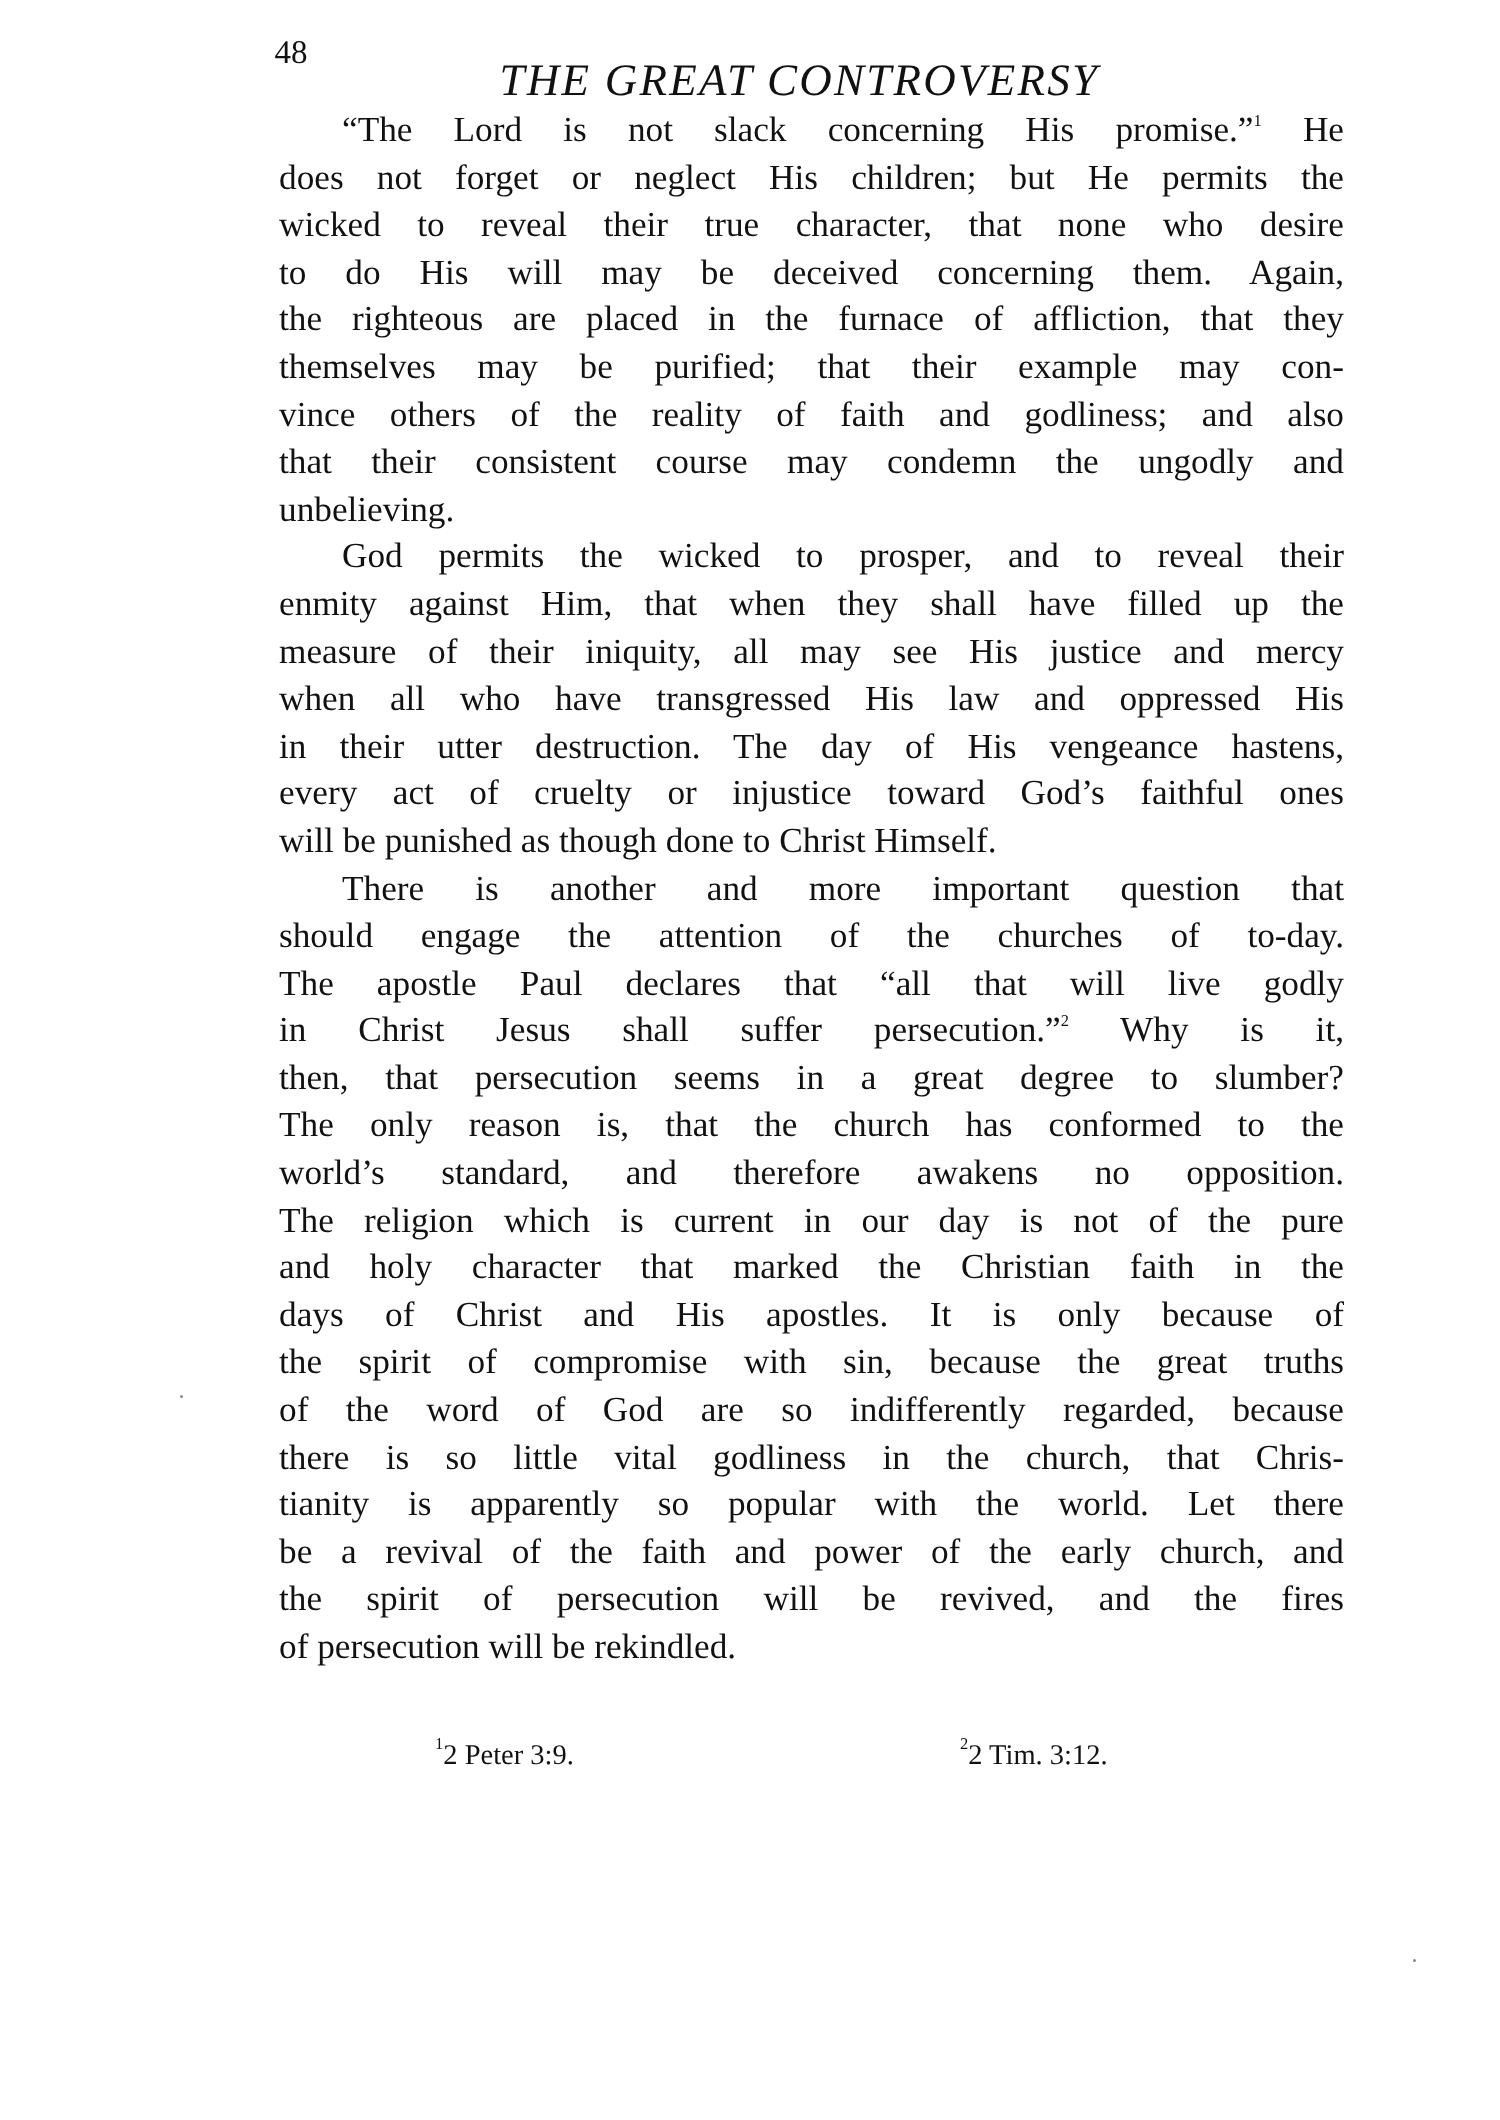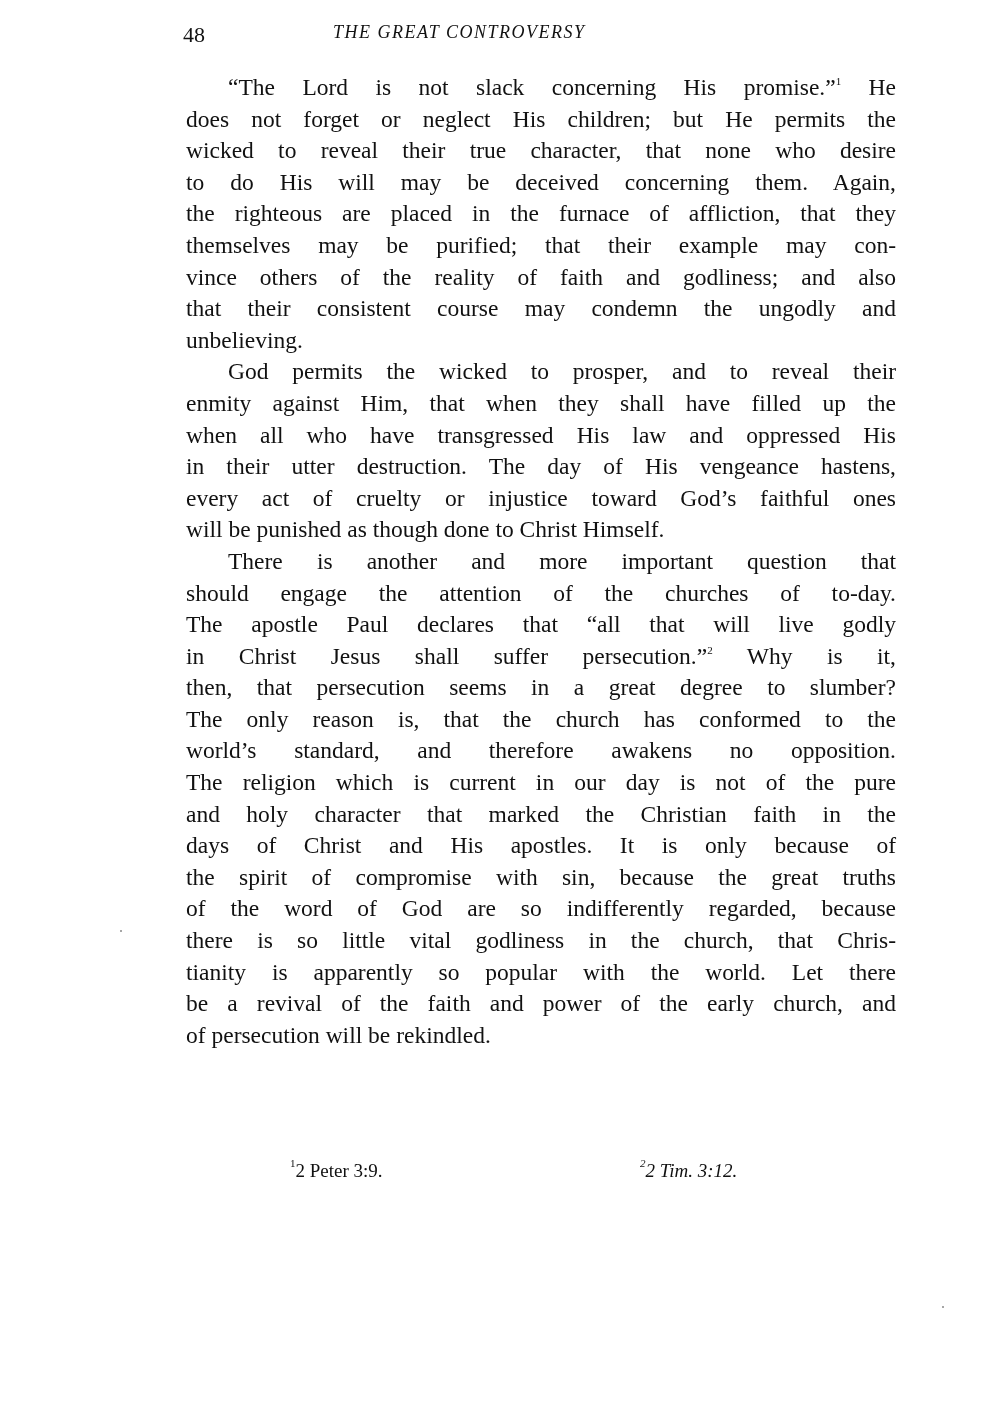--- a/index.html
+++ b/index.html
@@ -1,33 +1,33 @@
 <!DOCTYPE html>
 <html><head>
   <meta charset="utf-8">
   <style>
     html, body { margin: 0; padding: 0; background: #ffffff; }
     body { width: 1000px; height: 1413px; position: relative; overflow: hidden;
            font-family: "Liberation Serif", "DejaVu Serif", serif; color: #111; }
     .page { position: absolute; left: 0; top: 0; width: 1000px; height: 1413px; }
     .running-head { position: absolute; top: 22px; left: 183px; width: 720px; height: 30px; }
     .page-number { position: absolute; left: 0; top: 0; font-size: 22px; }
-    .running-title { position: absolute; left: 150px; top: 0; font-size: 18px; font-style: italic; letter-spacing: 1.5px; }
+    .running-title { position: absolute; left: 150px; top: 15px; font-size: 30px; font-style: italic; letter-spacing: 1.5px; }
     .body-text { position: absolute; left: 186px; top: 72px; width: 710px; }
     .line { display: block; height: 31.6px; line-height: 31.6px; font-size: 23.5px;
             text-align: justify; text-align-last: justify; white-space: nowrap; overflow: visible; }
     .line.last { text-align-last: left; }
     .line.indent { padding-left: 42px; }
     .line .wrap { display: block; white-space: normal; text-align: justify; text-align-last: justify; }
     .line.last .wrap { text-align-last: left; }
     sup { font-size: 11px; vertical-align: 10px; line-height: 0; }
     .footnotes { position: absolute; top: 1160px; left: 290px; width: 520px; height: 30px; font-size: 19px; }
     .fn { position: absolute; top: 0; }
     .fn1 { left: 0; }
-    .fn2 { left: 350px; font-style: italic; }
+    .fn2 { left: 350px; }
     .speck { position: absolute; width: 2px; height: 2px; background: #888; border-radius: 1px; }
   </style>
 </head>
 <body>
 
 <div class="page">
   <div class="running-head">
     <span class="page-number">48</span>
     <span class="running-title">THE GREAT CONTROVERSY</span>
   </div>
@@ -61,20 +61,23 @@
         <span class="line last">
           <span class="wrap"><span>unbelieving.</span></span>
         </span>
       </div>
       <div>
         <span class="line indent">
           <span class="wrap"><span>God permits the wicked to prosper, and to reveal their</span></span>
         </span>
         <span class="line">
           <span class="wrap"><span>enmity against Him, that when they shall have filled up the</span></span>
+        </span>
+        <span class="line">
+          <span class="wrap"><span>measure of their iniquity, all may see His justice and mercy</span></span>
         </span>
         <span class="line">
           <span class="wrap"><span>when all who have transgressed His law and oppressed His</span></span>
         </span>
         <span class="line">
           <span class="wrap"><span>in their utter destruction.  The day of His vengeance hastens,</span></span>
         </span>
         <span class="line">
           <span class="wrap"><span>every act of cruelty or injustice toward God’s faithful ones</span></span>
         </span>
@@ -121,20 +124,23 @@
         </span>
         <span class="line">
           <span class="wrap"><span>there is so little vital godliness in the church, that Chris-</span></span>
         </span>
         <span class="line">
           <span class="wrap"><span>tianity is apparently so popular with the world.  Let there</span></span>
         </span>
         <span class="line">
           <span class="wrap"><span>be a revival of the faith and power of the early church, and</span></span>
         </span>
+        <span class="line">
+          <span class="wrap"><span>the spirit of persecution will be revived, and the fires</span></span>
+        </span>
         <span class="line last">
           <span class="wrap"><span>of persecution will be rekindled.</span></span>
         </span>
       </div>
     </div>
 
   <div class="footnotes">
     <span class="fn fn1"><sup>1</sup><span>2 Peter 3:9.</span></span>
     <span class="fn fn2"><sup>2</sup><span>2 Tim. 3:12.</span></span>
   </div>

